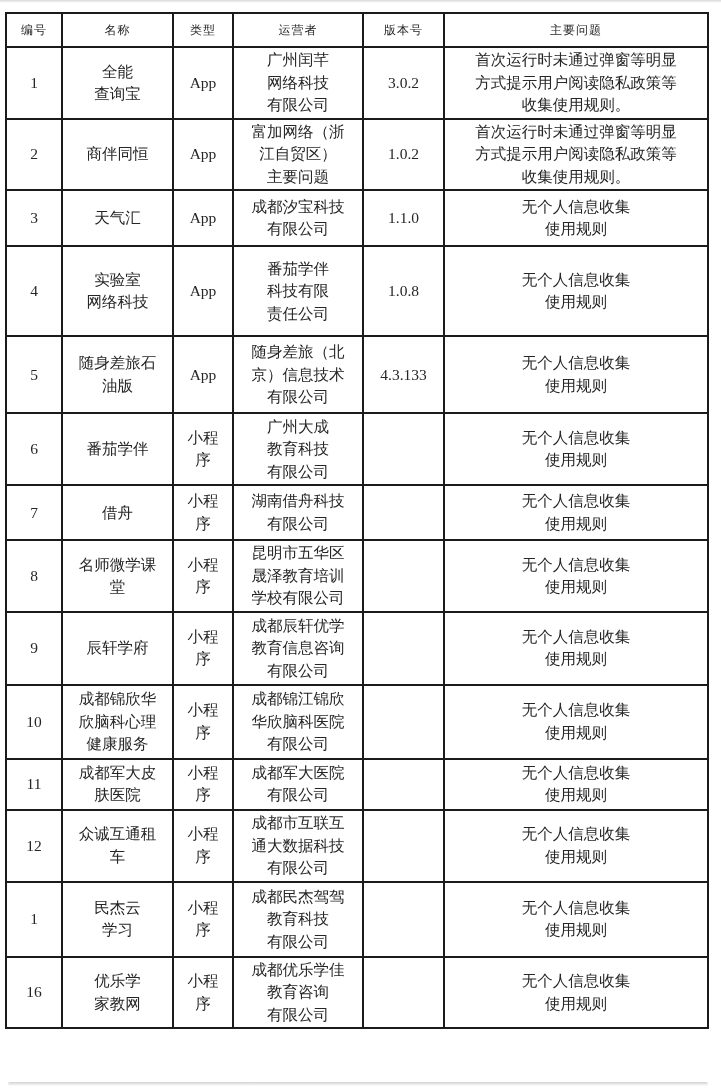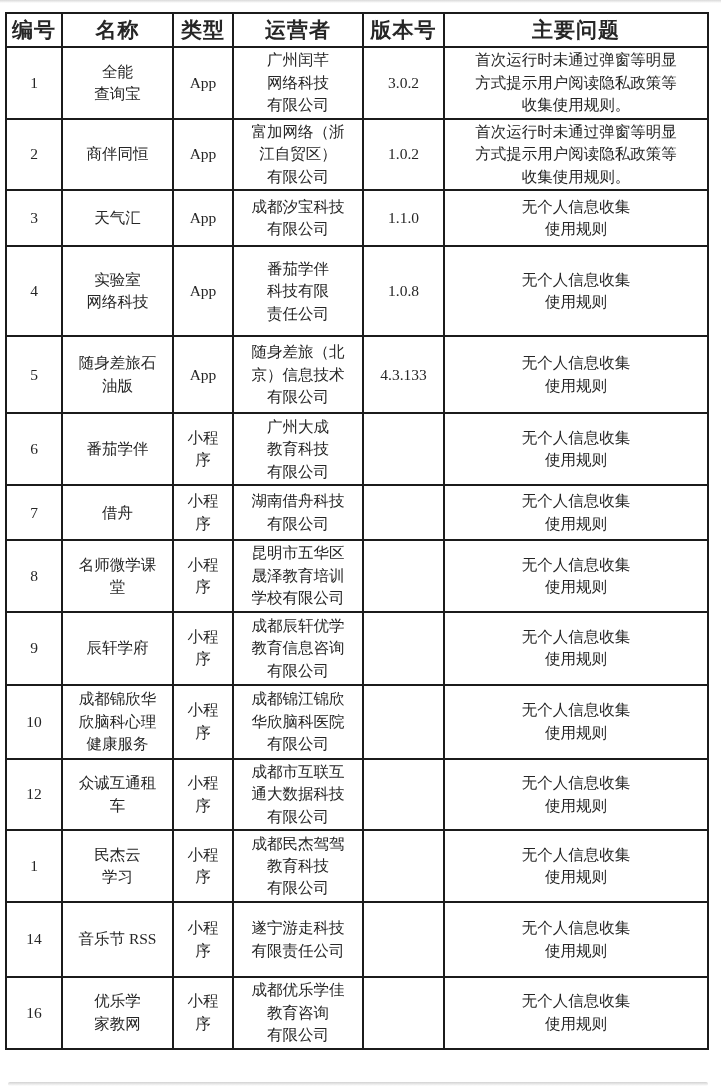--- a/index.html
+++ b/index.html
@@ -40,22 +40,22 @@
   table.report th,
   table.report td {
     border: 2px solid #1b1b1b;
     text-align: center;
     vertical-align: middle;
     white-space: pre-line;
     padding: 1px 2px;
     overflow: hidden;
   }
   table.report th {
-    font-size: 21px;
-    font-weight: bold;
+    font-size: 12px;
+    font-weight: normal;
     letter-spacing: 1px;
   }
   table.report td {
     font-size: 15.5px;
     line-height: 1.45;
   }
   
   col.c-no      { width: 56px; }
   col.c-name    { width: 111px; }
   col.c-type    { width: 60px; }
@@ -117,21 +117,21 @@
       <td>首次运行时未通过弹窗等明显
 方式提示用户阅读隐私政策等
 收集使用规则。</td>
     </tr>
     <tr>
       <td>2</td>
       <td>商伴同恒</td>
       <td>App</td>
       <td>富加网络（浙
 江自贸区）
-有限公司</td>
+主要问题</td>
       <td>1.0.2</td>
       <td>首次运行时未通过弹窗等明显
 方式提示用户阅读隐私政策等
 收集使用规则。</td>
     </tr>
     <tr>
       <td>3</td>
       <td>天气汇</td>
       <td>App</td>
       <td>成都汐宝科技
@@ -220,20 +220,32 @@
       <td>小程
 序</td>
       <td>成都锦江锦欣
 华欣脑科医院
 有限公司</td>
       <td></td>
       <td>无个人信息收集
 使用规则</td>
     </tr>
     <tr>
+      <td>11</td>
+      <td>成都军大皮
+肤医院</td>
+      <td>小程
+序</td>
+      <td>成都军大医院
+有限公司</td>
+      <td></td>
+      <td>无个人信息收集
+使用规则</td>
+    </tr>
+    <tr>
       <td>12</td>
       <td>众诚互通租
 车</td>
       <td>小程
 序</td>
       <td>成都市互联互
 通大数据科技
 有限公司</td>
       <td></td>
       <td>无个人信息收集
@@ -246,31 +258,20 @@
       <td>小程
 序</td>
       <td>成都民杰驾驾
 教育科技
 有限公司</td>
       <td></td>
       <td>无个人信息收集
 使用规则</td>
     </tr>
     <tr>
-      <td>14</td>
-      <td>音乐节 RSS</td>
-      <td>小程
-序</td>
-      <td>遂宁游走科技
-有限责任公司</td>
-      <td></td>
-      <td>无个人信息收集
-使用规则</td>
-    </tr>
-    <tr>
       <td>16</td>
       <td>优乐学
 家教网</td>
       <td>小程
 序</td>
       <td>成都优乐学佳
 教育咨询
 有限公司</td>
       <td></td>
       <td>无个人信息收集

